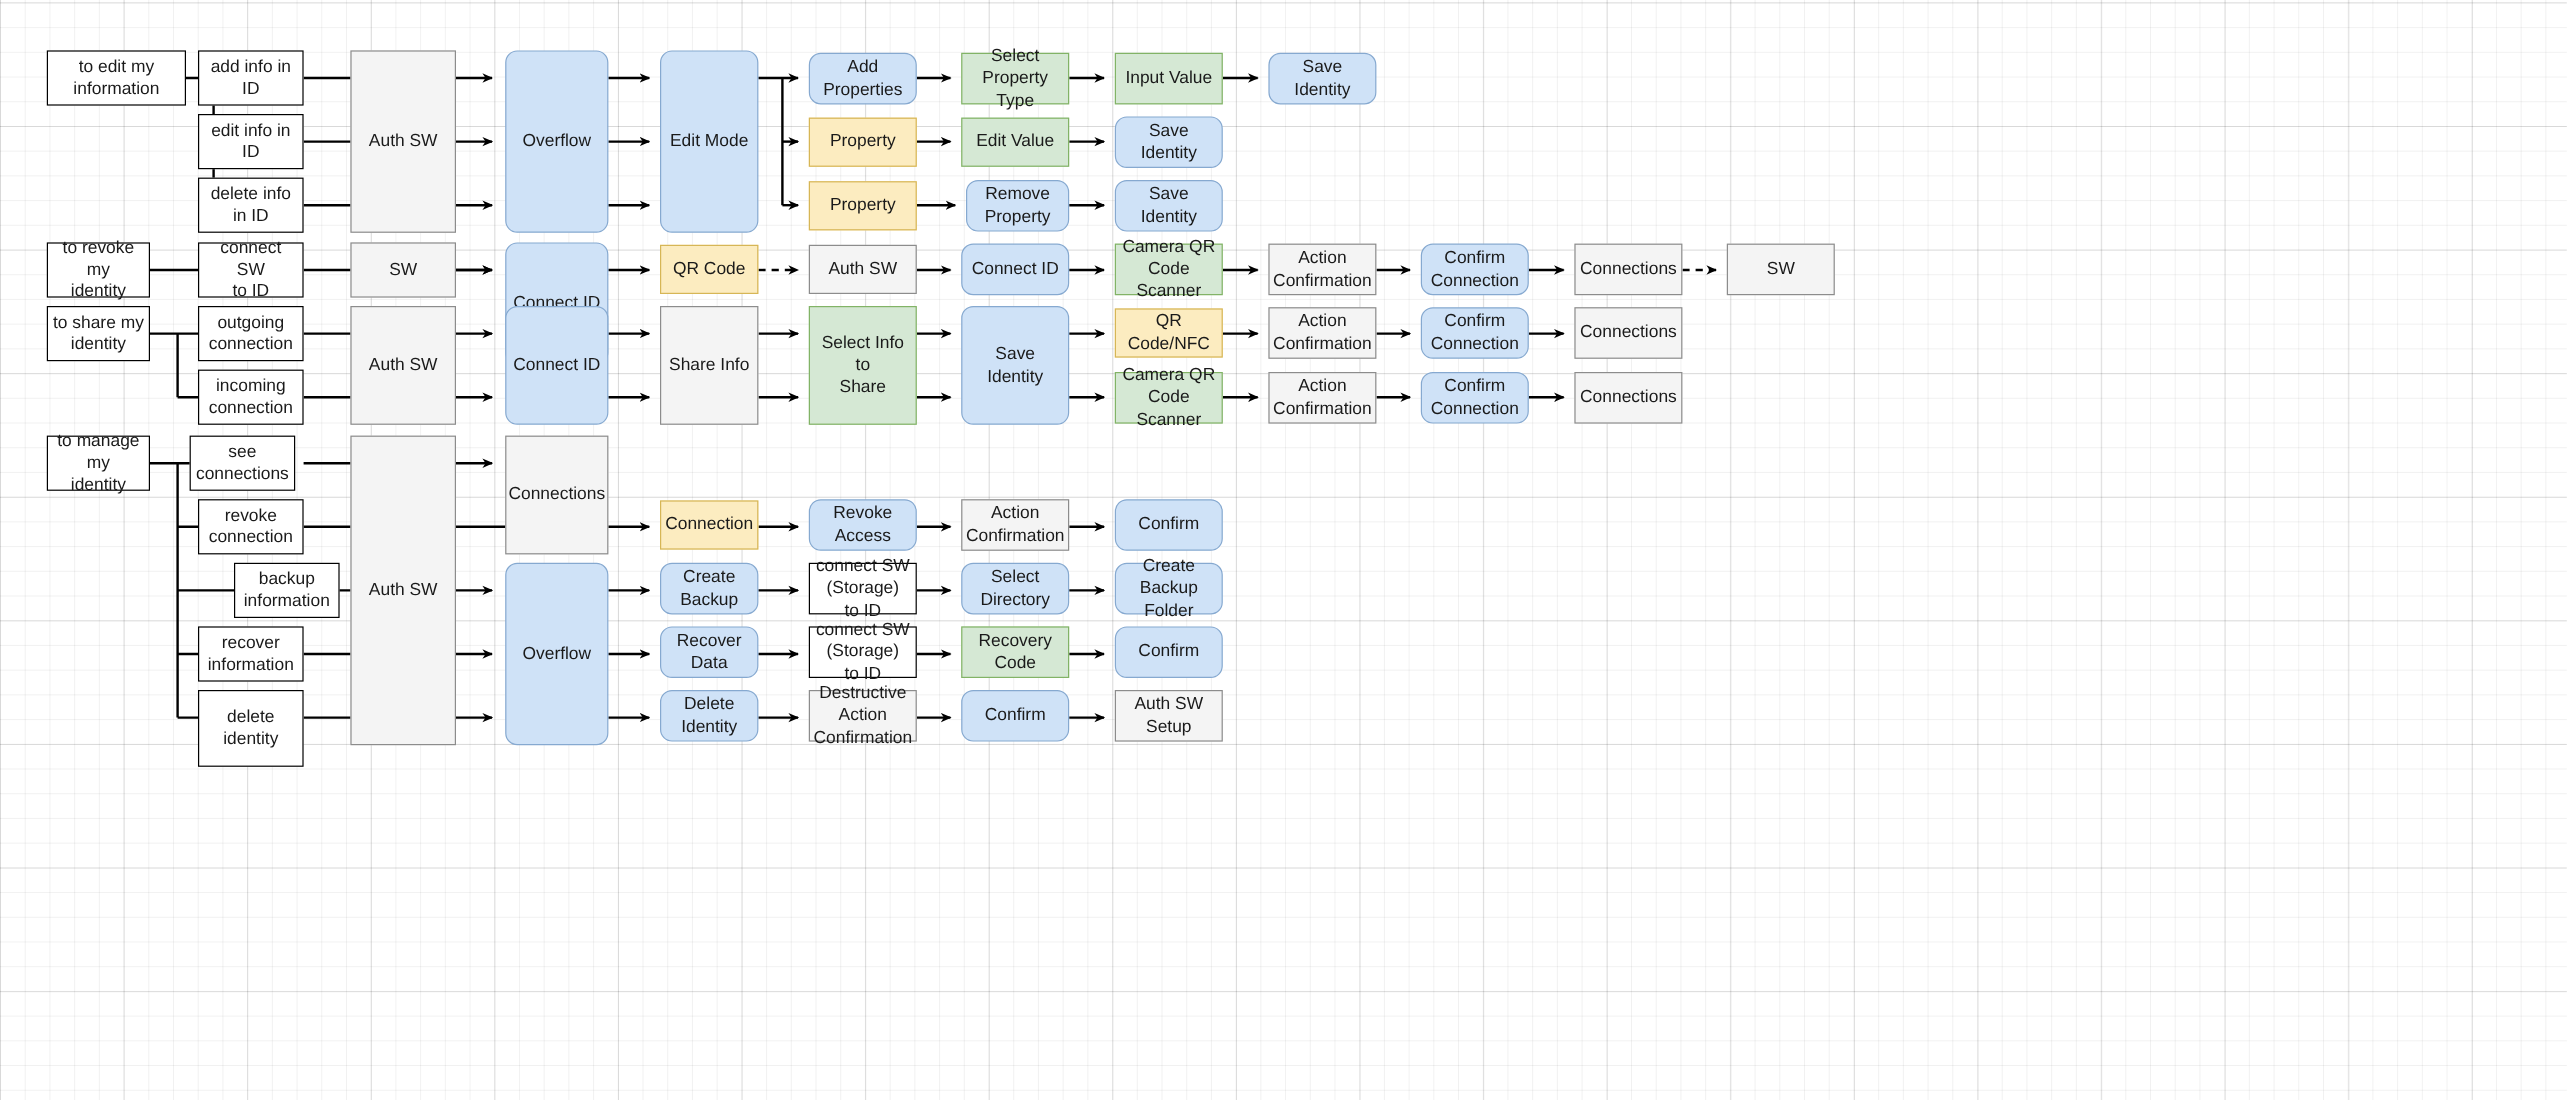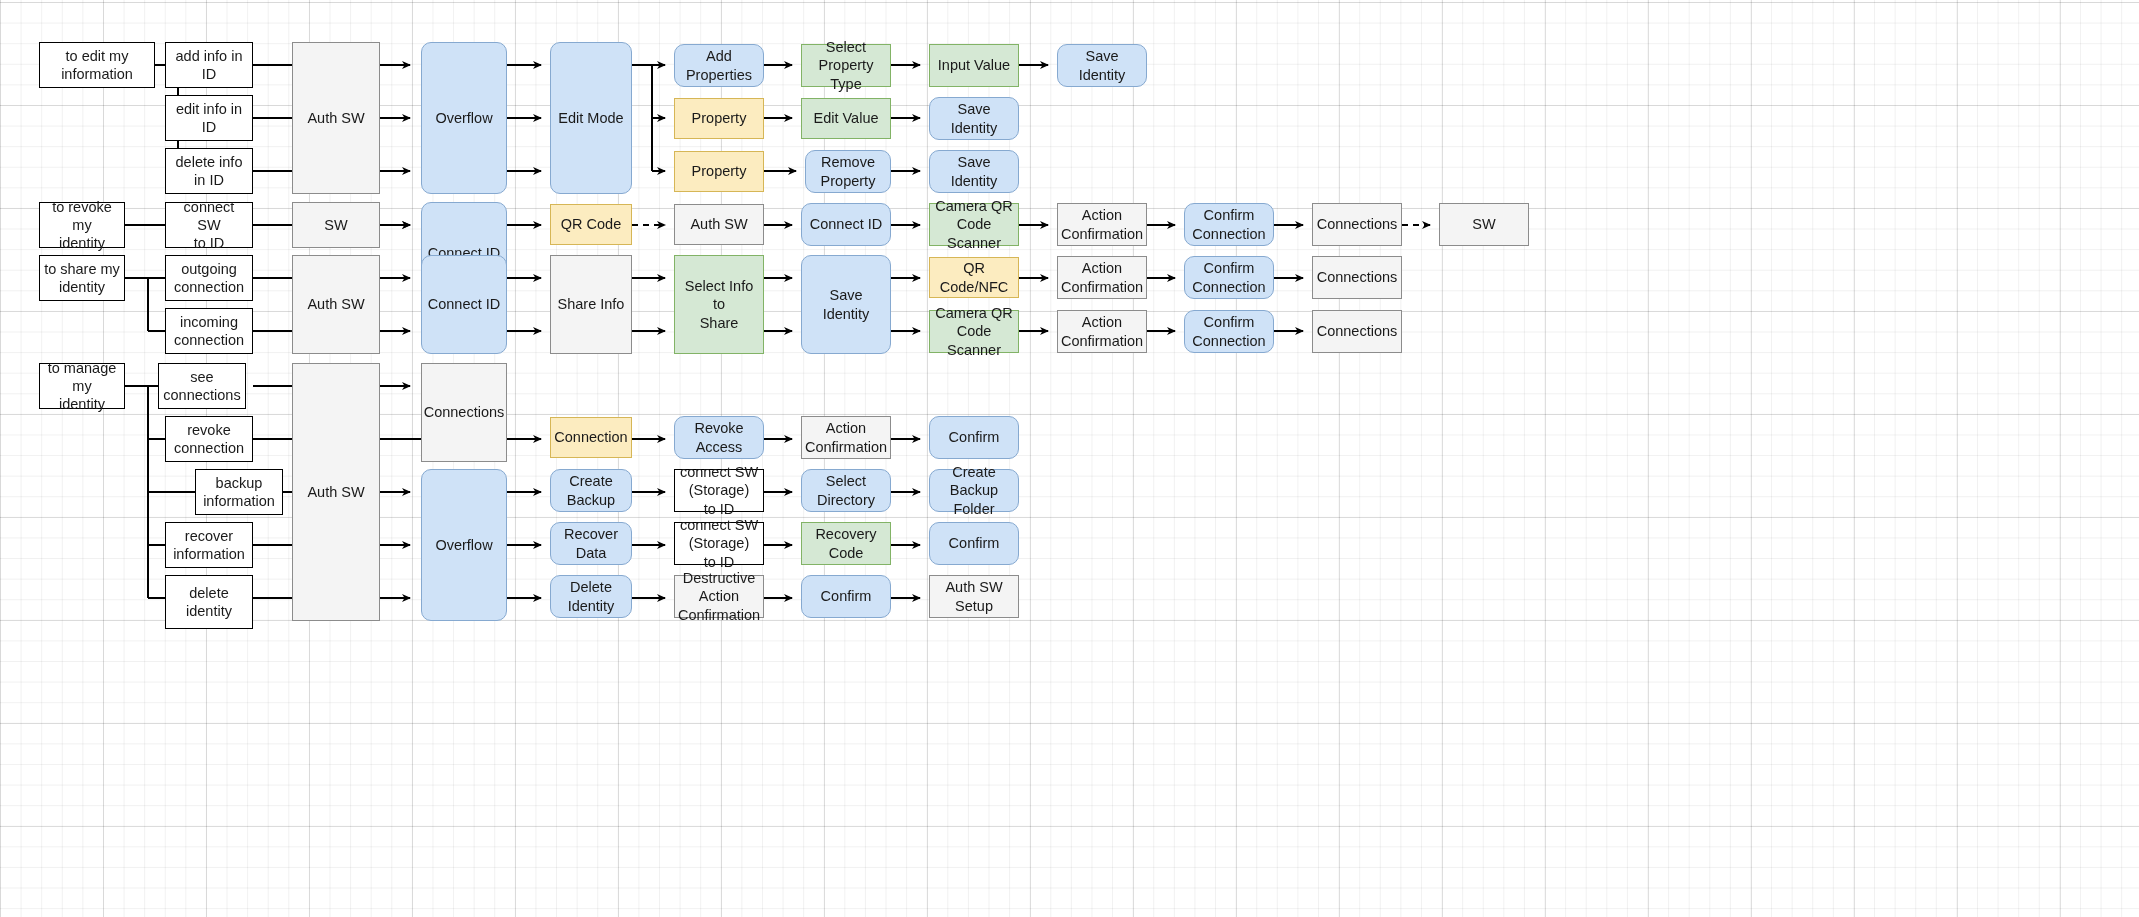--- a/index.html
+++ b/index.html
@@ -200,21 +200,21 @@
       <div class="node s-plain" style="left: 39px; top: 363px; width: 86px; height: 46px; text-align: center;">to manage my
 identity</div>
       <div class="node s-plain" style="left: 158px; top: 363px; width: 88px; height: 46px;">see
 connections</div>
       <div class="node s-plain" style="left: 165px; top: 416px; width: 88px; height: 46px;">revoke
 connection</div>
       <div class="node s-plain" style="left: 165px; top: 469px; width: 88px; height: 46px; margin-left: 30px;">backup
 information</div>
       <div class="node s-plain" style="left: 165px; top: 522px; width: 88px; height: 46px;">recover
 information</div>
-      <div class="node s-plain" style="left: 165px; top: 575px; width: 88px; height: 54px;">delete
+      <div class="node s-plain" style="left: 165px; top: 575px; width: 88px; height: 64px;">delete
 identity</div>
       <div class="node s-gray" style="left: 292px; top: 363px; width: 88px; height: 258px;">Auth SW</div>
       <div class="node s-gray" style="left: 421px; top: 363px; width: 86px; height: 99px;">Connections</div>
       <div class="node s-blue" style="left: 421px; top: 469px; width: 86px; height: 152px;">Overflow</div>
       <div class="node s-orange" style="left: 550px; top: 417px; width: 82px; height: 41px;">Connection</div>
       <div class="node s-blue" style="left: 550px; top: 469px; width: 82px; height: 43px;">Create Backup</div>
       <div class="node s-blue" style="left: 550px; top: 522px; width: 82px; height: 43px;">Recover Data</div>
       <div class="node s-blue" style="left: 550px; top: 575px; width: 82px; height: 43px;">Delete Identity</div>
       <div class="node s-blue" style="left: 674px; top: 416px; width: 90px; height: 43px;">Revoke Access</div>
       <div class="node s-plain" style="left: 674px; top: 469px; width: 90px; height: 43px;">connect SW

